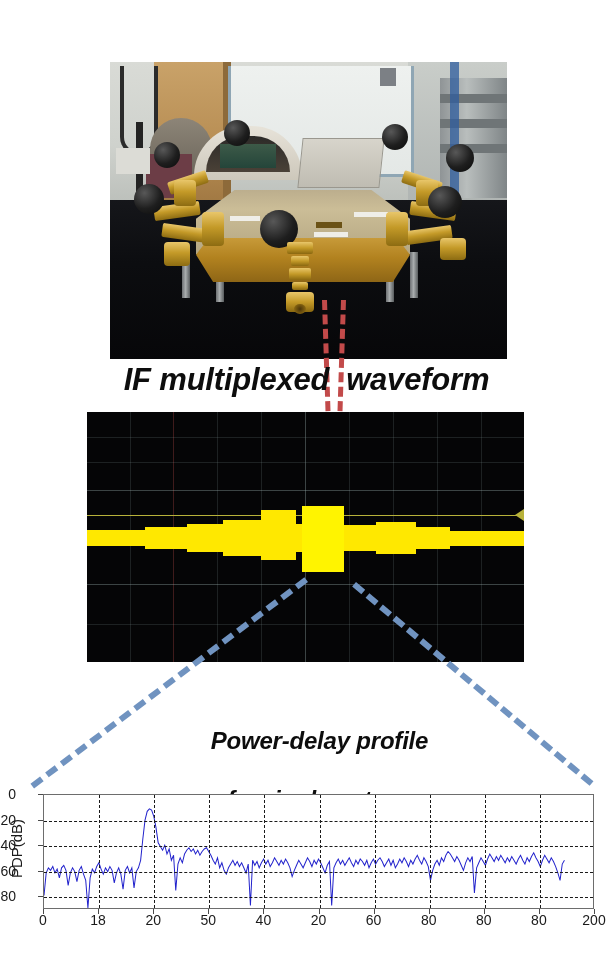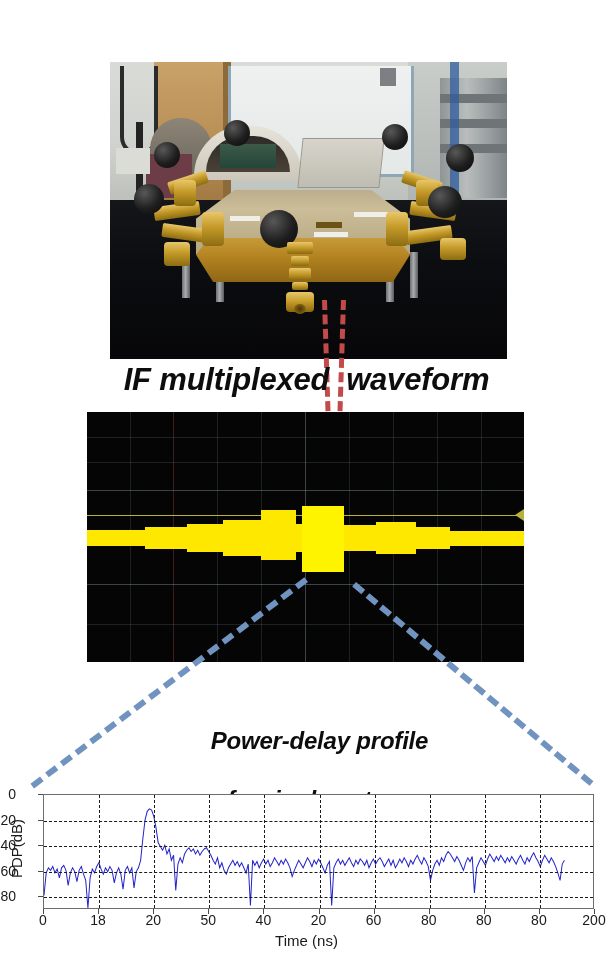--- a/index.html
+++ b/index.html
@@ -303,17 +303,16 @@
         <div class="tickmark-y" style="top: 12px;"></div>
         <div class="ytick" style="top: 37.5556px;">-20</div>
         <div class="tickmark-y" style="top: 37.5556px;"></div>
         <div class="ytick" style="top: 63.1111px;">-40</div>
         <div class="tickmark-y" style="top: 63.1111px;"></div>
         <div class="ytick" style="top: 88.6667px;">-60</div>
         <div class="tickmark-y" style="top: 88.6667px;"></div>
         <div class="ytick" style="top: 114.222px;">-80</div>
         <div class="tickmark-y" style="top: 114.222px;"></div>
       </div>
-    <div id="xlabel">Time (ns)</div>
     <div id="ylabel">PDP(dB)</div>
   </div>
 
 </div>
 
 </body></html>

